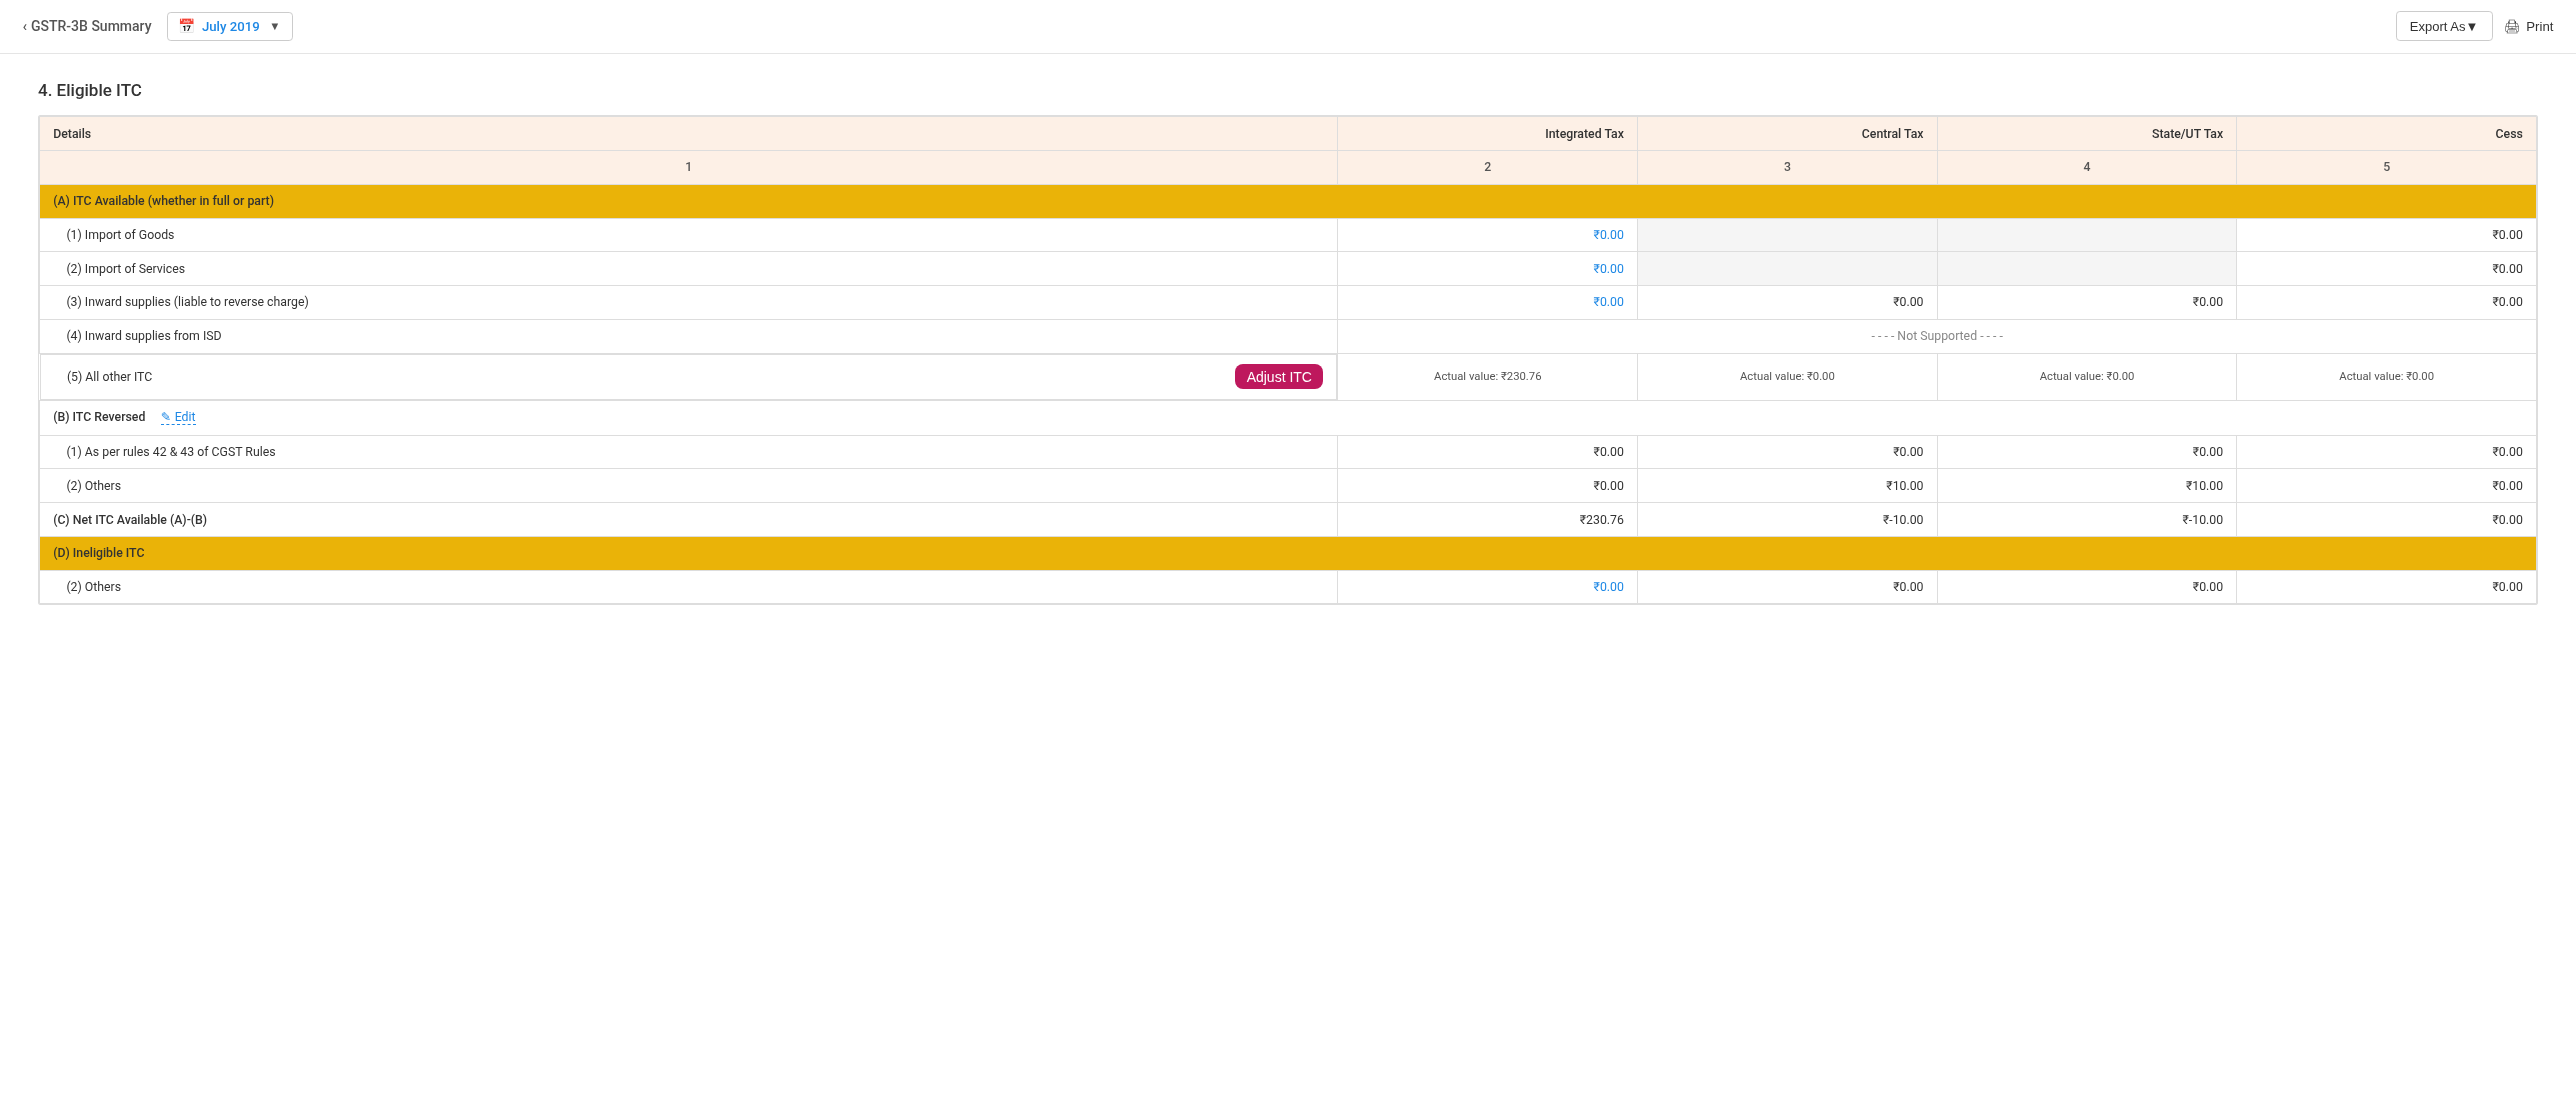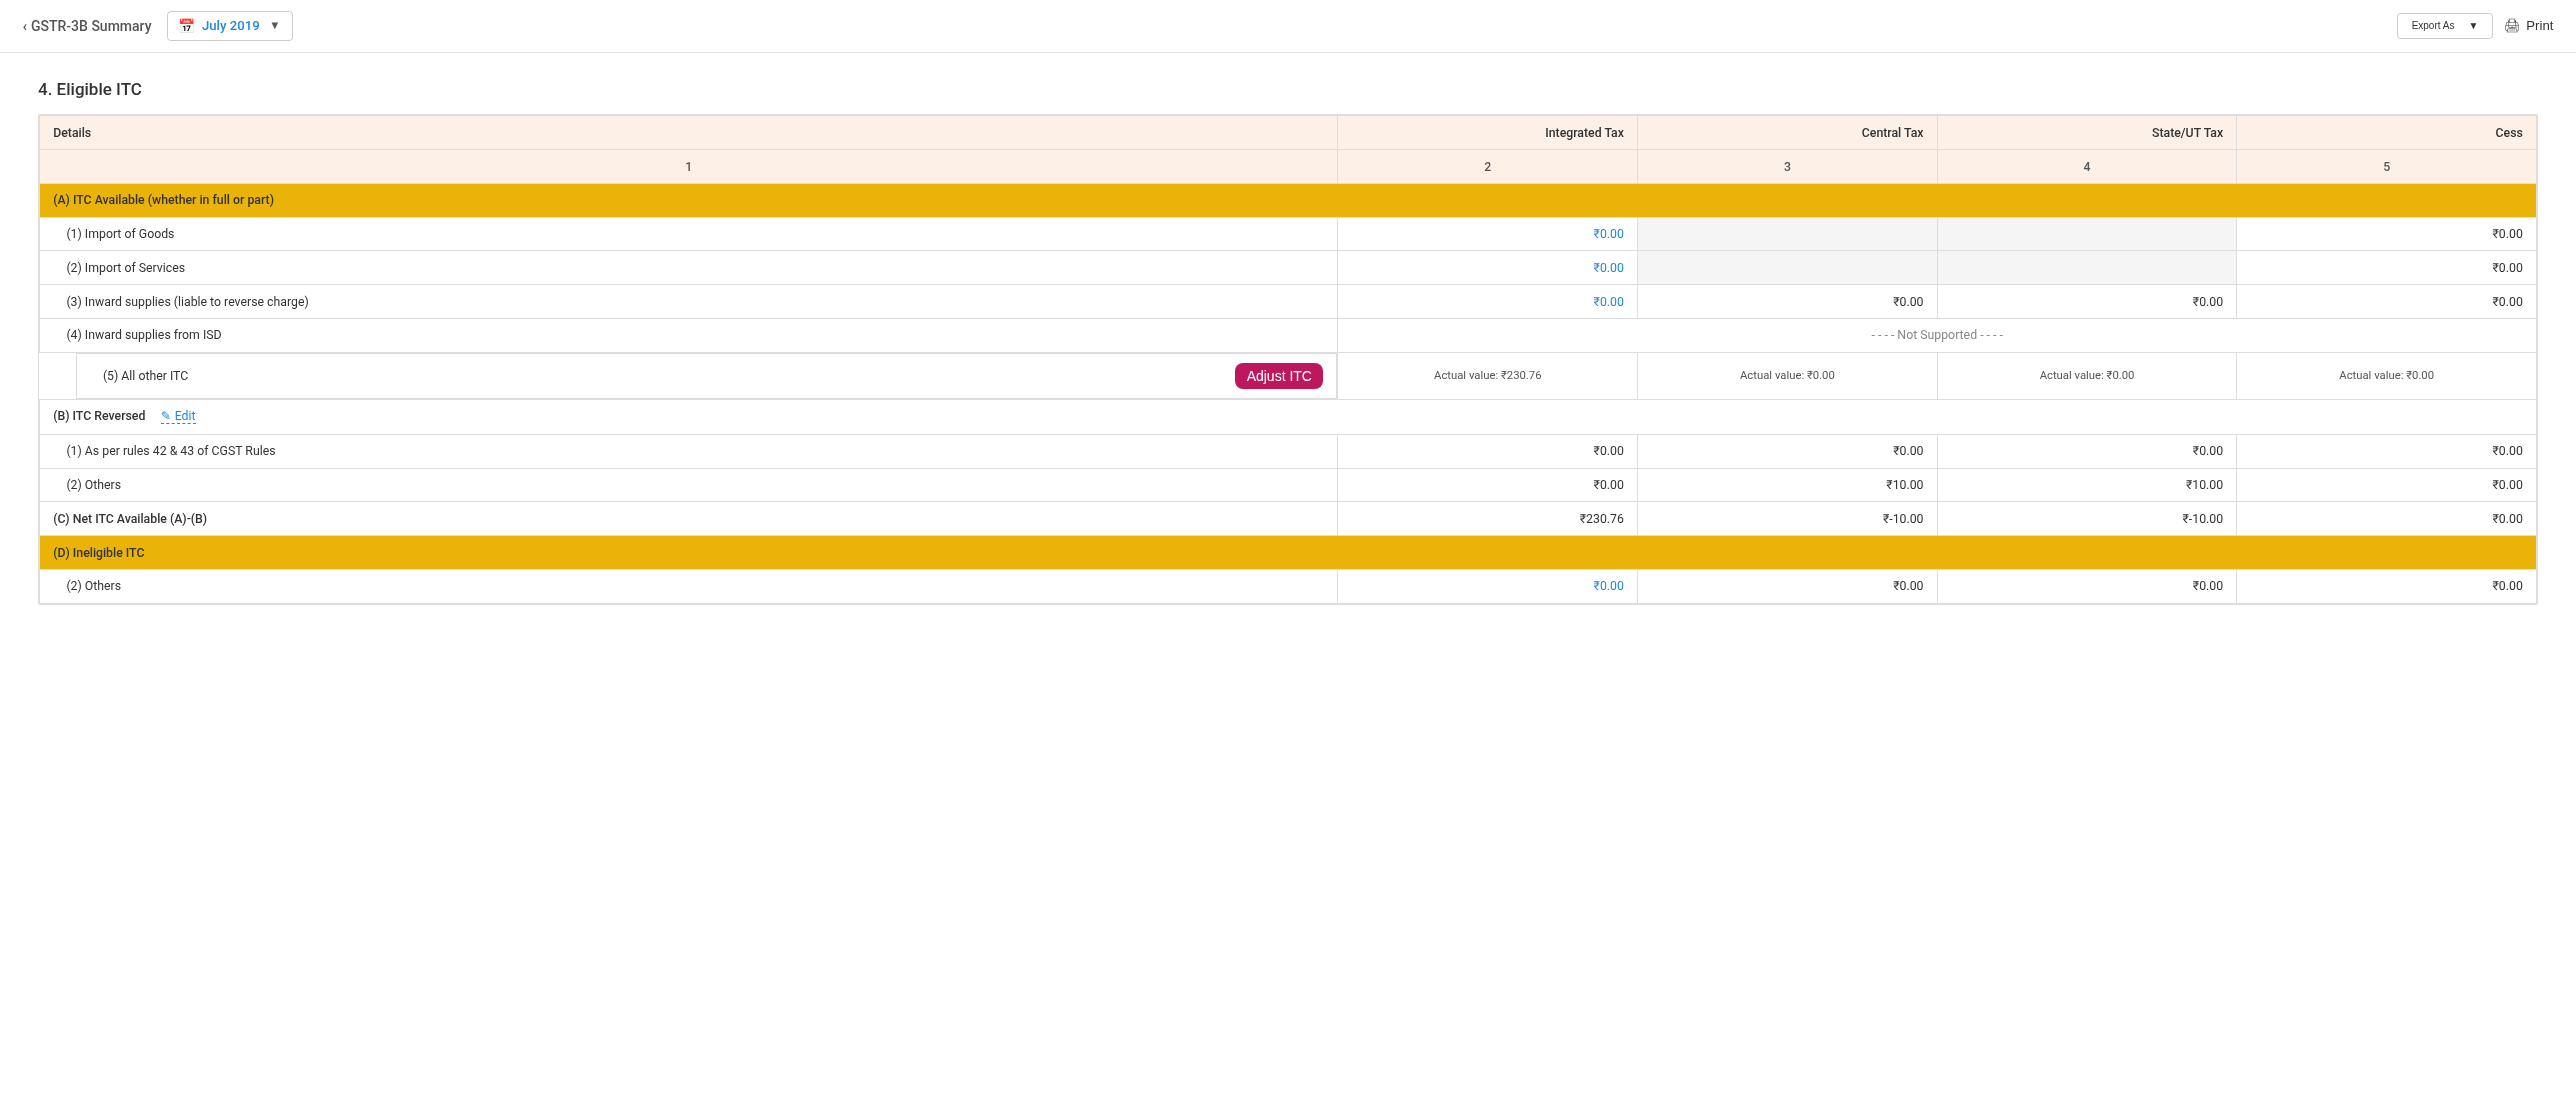--- a/index.html
+++ b/index.html
@@ -62,27 +62,27 @@
     }
 
     .header-right {
       display: flex;
       align-items: center;
       gap: 11.3px;
     }
     .export-btn {
       display: flex;
       align-items: center;
-      gap: 14px;
+      gap: 0;
       border: 0.9px solid #ccc;
       border-radius: 3.8px;
       padding: 6.6px 13.2px;
       background: #fff;
       cursor: pointer;
-      font-size: 10px;
+      font-size: 13px;
       color: #333;
     }
     .print-btn {
       display: flex;
       align-items: center;
       gap: 5.7px;
       border: none;
       background: none;
       cursor: pointer;
       font-size: 13.2px;
@@ -142,21 +142,20 @@
     .section-row td {
       background: #eab308;
       font-weight: 500;
       font-size: 12.3px;
       padding: 9.4px 13.2px;
     }
 
     
     .indented td:first-child {
       padding-left: 26.4px;
-      margin-left: 36px;
     }
 
     
     .val-right {
       text-align: right;
     }
 
     
     .link-val {
       color: #1e88e5;

